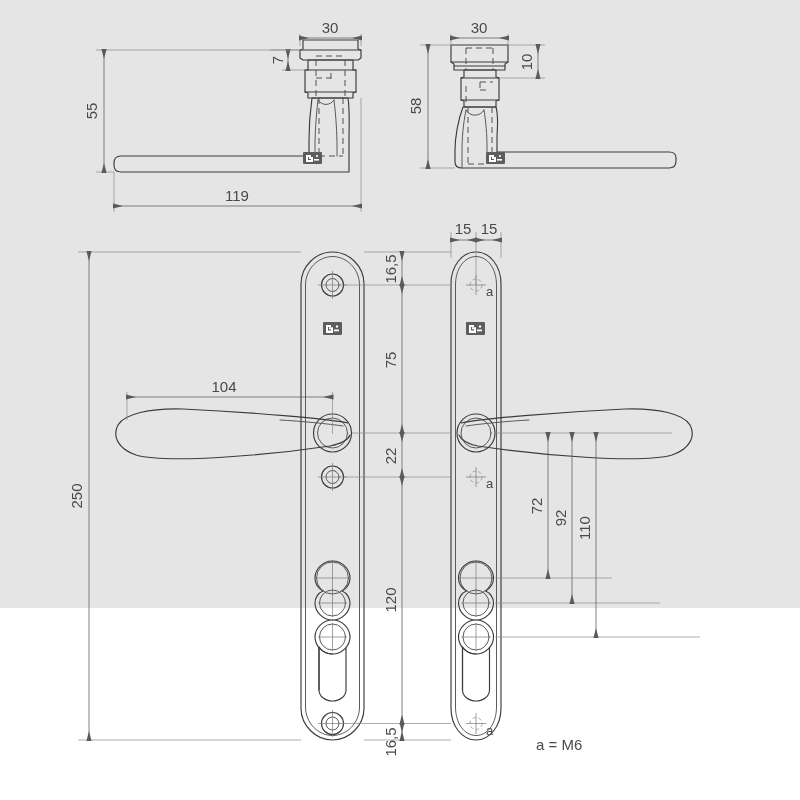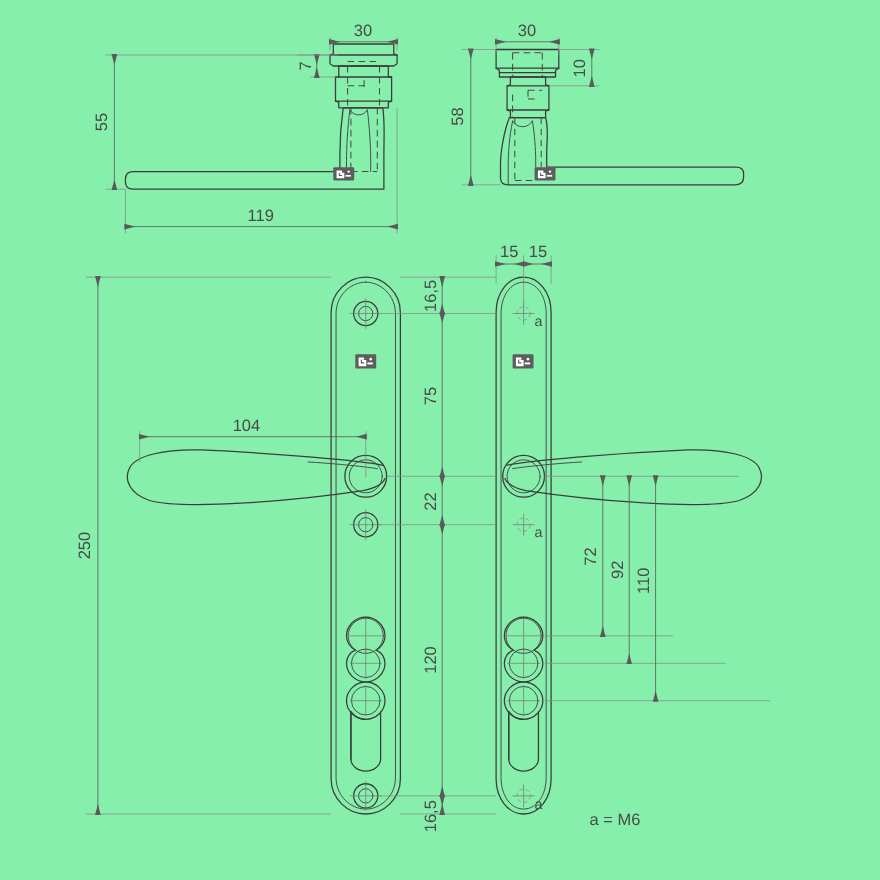--- a/index.html
+++ b/index.html
@@ -2,21 +2,21 @@
 <html><head>
 <meta charset="utf-8">
 <title>Door Handle Technical Drawing</title>
 <style>
   html,body{margin:0;padding:0;background:#ffffff;}
   body{
     width:800px;height:800px;overflow:hidden;
     font-family:"Liberation Sans","DejaVu Sans",sans-serif;
     color:#3a3a3a;
   }
-  #drawing-root{position:relative;width:800px;height:800px;background:#86efac;}
+  #drawing-root{position:relative;width:800px;height:608px;background:#e5e5e5;}
   svg{display:block;}
   text{font-family:"Liberation Sans","DejaVu Sans",sans-serif;fill:#4a4a4a;}
   .dimtext{font-size:15px;fill:#4a4a4a;}
   .notetext{font-size:15px;fill:#4a4a4a;}
   .atext{font-size:13px;fill:#4a4a4a;}
   .obj{fill:none;stroke:#3c3c3c;stroke-width:1.15;stroke-linecap:round;stroke-linejoin:round;}
   .objthin{fill:none;stroke:#4a4a4a;stroke-width:0.9;stroke-linecap:round;stroke-linejoin:round;}
   .hidden-l{fill:none;stroke:#4a4a4a;stroke-width:0.95;stroke-dasharray:6 4;}
   .dim{fill:none;stroke:#5a5a5a;stroke-width:0.75;}
   .ext{fill:none;stroke:#8a8a8a;stroke-width:0.7;}

